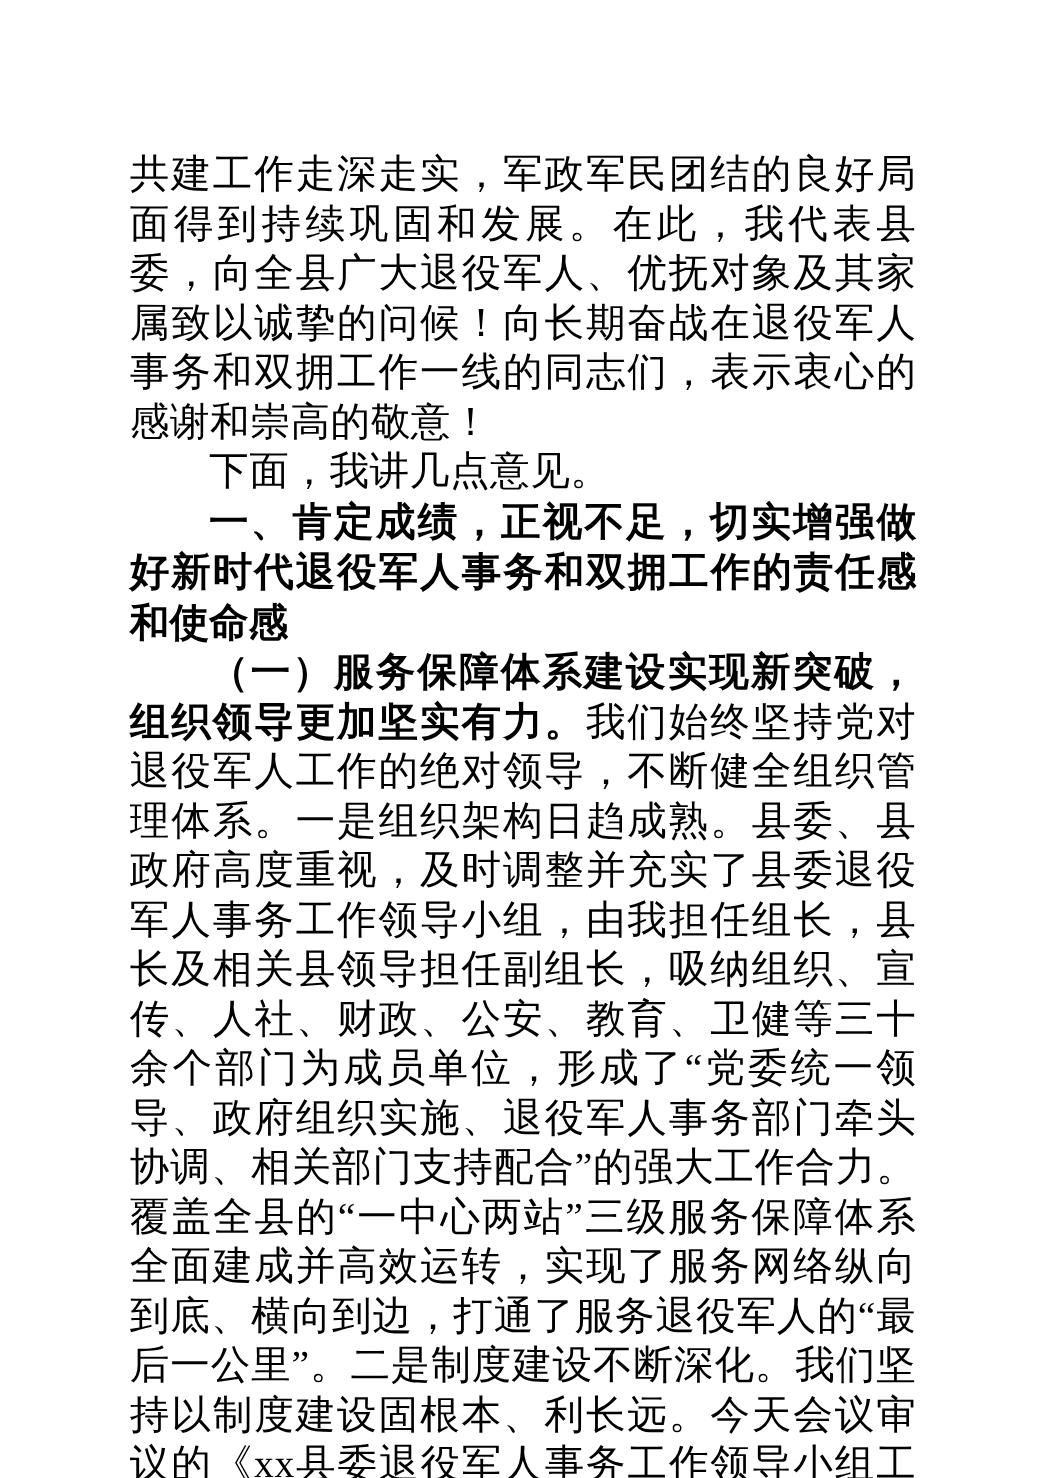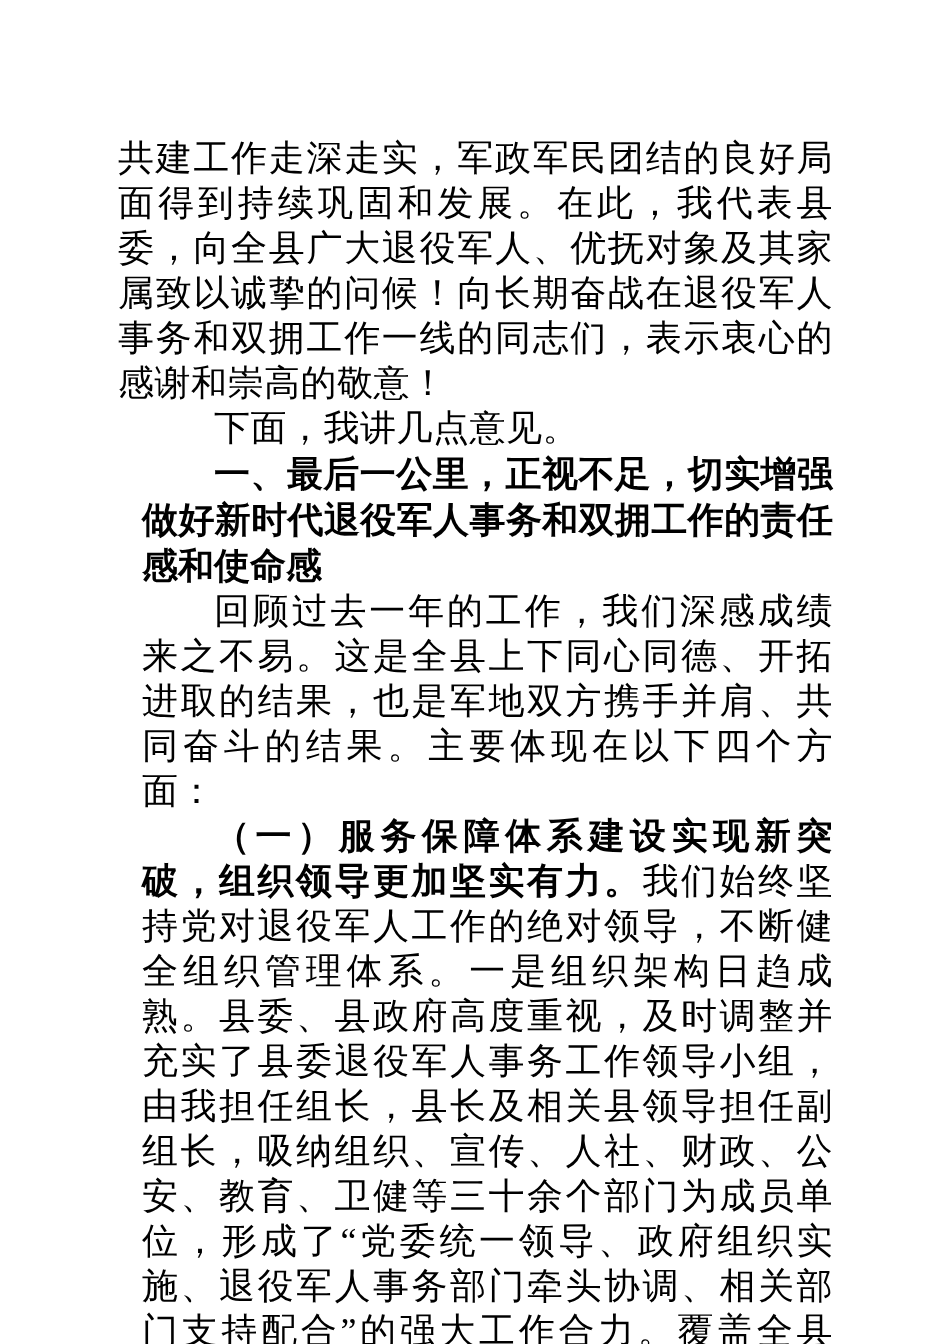--- a/index.html
+++ b/index.html
@@ -24,34 +24,32 @@
     text-align: justify;
     text-justify: inter-ideograph;
     letter-spacing: 0.5px;
   }
   .para {
     margin: 0;
     padding: 0;
   }
   .para.indent {
     text-indent: 2em;
-    margin-left: 24px;
   }
   .run-bold {
     font-weight: 700;
   }
   .para.heading .run-bold {
     font-family: "Liberation Sans", "DejaVu Sans", sans-serif;
     letter-spacing: 0;
   }
 </style>
 </head>
 <body>
 
 <div class="page">
   <div class="doc-body" id="doc-body">
       <p class="para"><span class="run-regular">共建工作走深走实，军政军民团结的良好局面得到持续巩固和发展。在此，我代表县委，向全县广大退役军人、优抚对象及其家属致以诚挚的问候！向长期奋战在退役军人事务和双拥工作一线的同志们，表示衷心的感谢和崇高的敬意！</span></p>
       <p class="para indent"><span class="run-regular">下面，我讲几点意见。</span></p>
-      <p class="para indent heading"><span class="run-bold">一、最后一公里，正视不足，切实增强做好新时代退役军人事务和双拥工作的责任感和使命感</span></p>
-      <p class="para indent"><span class="run-regular">回顾过去一年的工作，我们深感成绩来之不易。这是全县上下同心同德、开拓进取的结果，也是军地双方携手并肩、共同奋斗的结果。主要体现在以下四个方面：</span></p>
+      <p class="para indent heading"><span class="run-bold">一、肯定成绩，正视不足，切实增强做好新时代退役军人事务和双拥工作的责任感和使命感</span></p>
       <p class="para indent"><span class="run-bold">（一）服务保障体系建设实现新突破，组织领导更加坚实有力。</span><span class="run-regular">我们始终坚持党对退役军人工作的绝对领导，不断健全组织管理体系。一是组织架构日趋成熟。县委、县政府高度重视，及时调整并充实了县委退役军人事务工作领导小组，由我担任组长，县长及相关县领导担任副组长，吸纳组织、宣传、人社、财政、公安、教育、卫健等三十余个部门为成员单位，形成了“党委统一领导、政府组织实施、退役军人事务部门牵头协调、相关部门支持配合”的强大工作合力。覆盖全县的“一中心两站”三级服务保障体系全面建成并高效运转，实现了服务网络纵向到底、横向到边，打通了服务退役军人的“最后一公里”。二是制度建设不断深化。我们坚持以制度建设固根本、利长远。今天会议审议的《xx县委退役军人事务工作领导小组工作规则》，系统明确了领导小组的总体要求、</span></p>
     </div>
 </div>
 
 </body></html>

